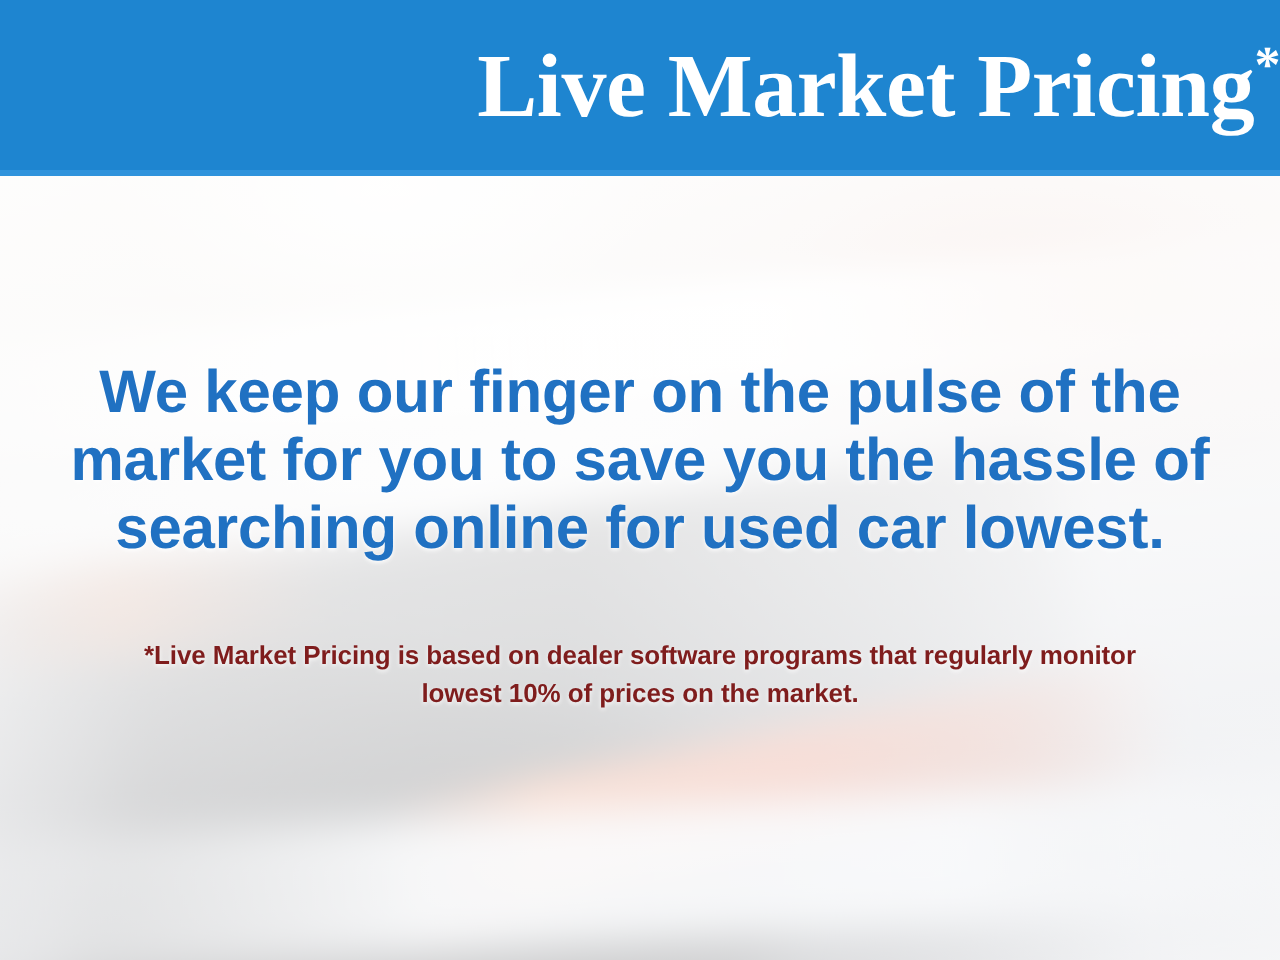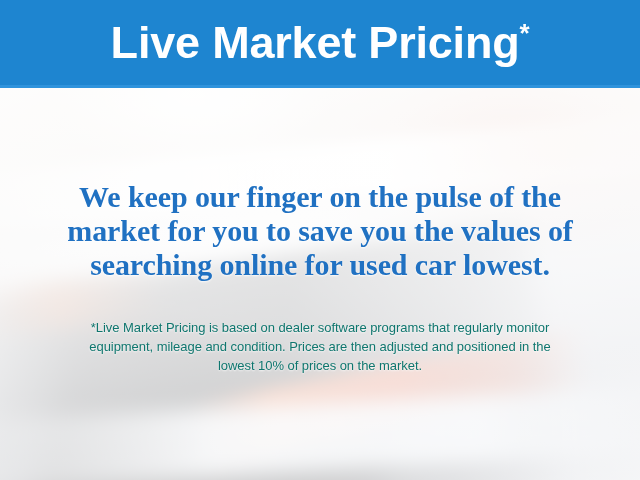--- a/index.html
+++ b/index.html
@@ -174,27 +174,28 @@
     z-index: 5;
   }
   .header-title {
     position: absolute;
     left: 0;
     top: 0;
     width: 640px;
     height: 85px;
     display: flex;
     align-items: center;
-    justify-content: center;
+    justify-content: flex-end;
     color: #ffffff;
     font-size: 45px;
     font-weight: 700;
     letter-spacing: -0.2px;
     white-space: nowrap;
     z-index: 6;
+    font-family: Liberation Serif, serif;
   }
   .header-title .star {
     font-size: 26px;
     line-height: 1;
     vertical-align: super;
     position: relative;
     top: -10px;
     font-weight: 700;
   }
 
@@ -206,32 +207,32 @@
     width: 588px;
     text-align: center;
     color: #2071c2;
     font-size: 30px;
     font-weight: 600;
     line-height: 34px;
     letter-spacing: -0.1px;
     text-shadow: 0 1px 2px rgba(255,255,255,0.9);
     z-index: 6;
   }
-  .headline-line { display: block; font-family: Liberation Serif, serif; }
+  .headline-line { display: block; }
 
   
   .disclaimer {
     position: absolute;
     left: 26px;
     top: 318px;
     width: 588px;
     text-align: center;
-    color: #0f766e;
+    color: #7f1d1d;
     font-size: 13px;
-    font-weight: 400;
+    font-weight: 700;
     line-height: 19px;
     letter-spacing: -0.05px;
     text-shadow: 0 1px 2px rgba(255,255,255,0.85);
     z-index: 6;
   }
   .disclaimer-line { display: block; }
 </style>
 </head>
 <body>
 
@@ -254,23 +255,22 @@
 
   <div class="header-bar"></div>
   <div class="header-underline"></div>
   <div class="header-title">
     <span>Live Market Pricing</span>
       <span class="star">*</span>
   </div>
 
   <div class="headline">
     <span class="headline-line">We keep our finger on the pulse of the</span>
-    <span class="headline-line">market for you to save you the values of</span>
+    <span class="headline-line">market for you to save you the hassle of</span>
     <span class="headline-line">searching online for used car lowest.</span>
   </div>
 
   <div class="disclaimer">
     <span class="disclaimer-line">*Live Market Pricing is based on dealer software programs that regularly monitor</span>
-    <span class="disclaimer-line">equipment, mileage and condition. Prices are then adjusted and positioned in the</span>
     <span class="disclaimer-line">lowest 10% of prices on the market.</span>
   </div>
 
 </div>
 
 </body></html>

